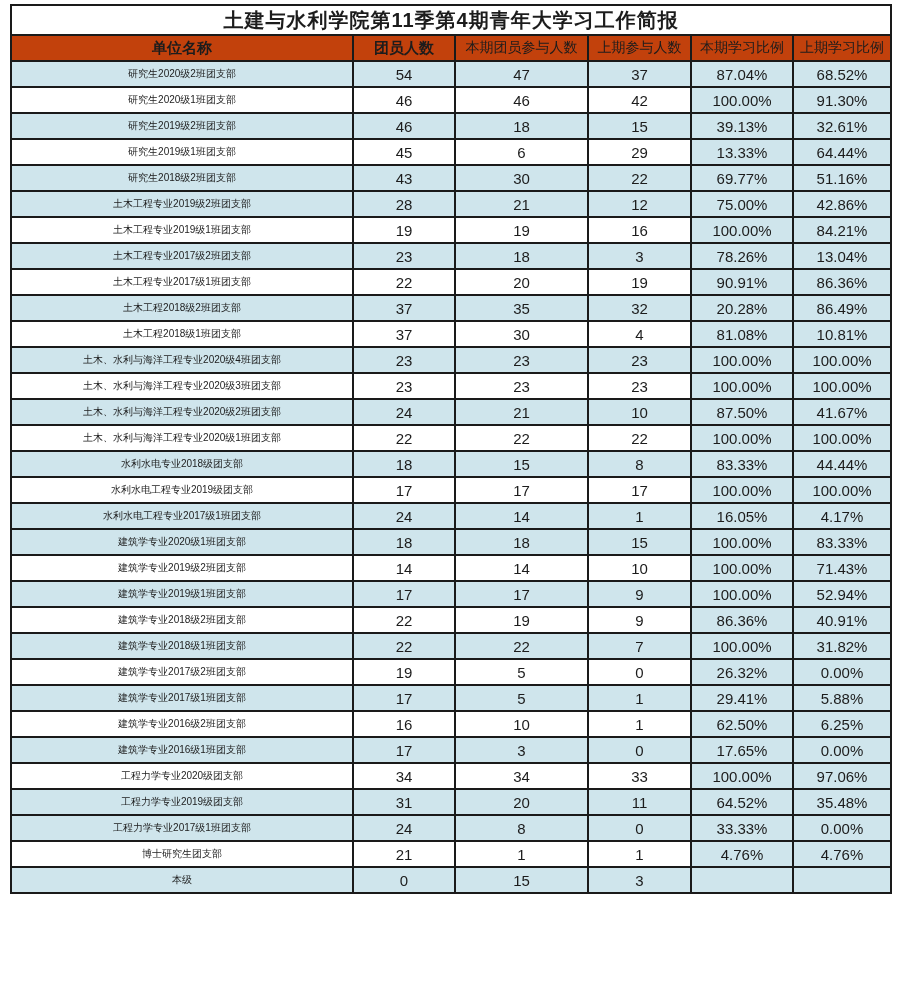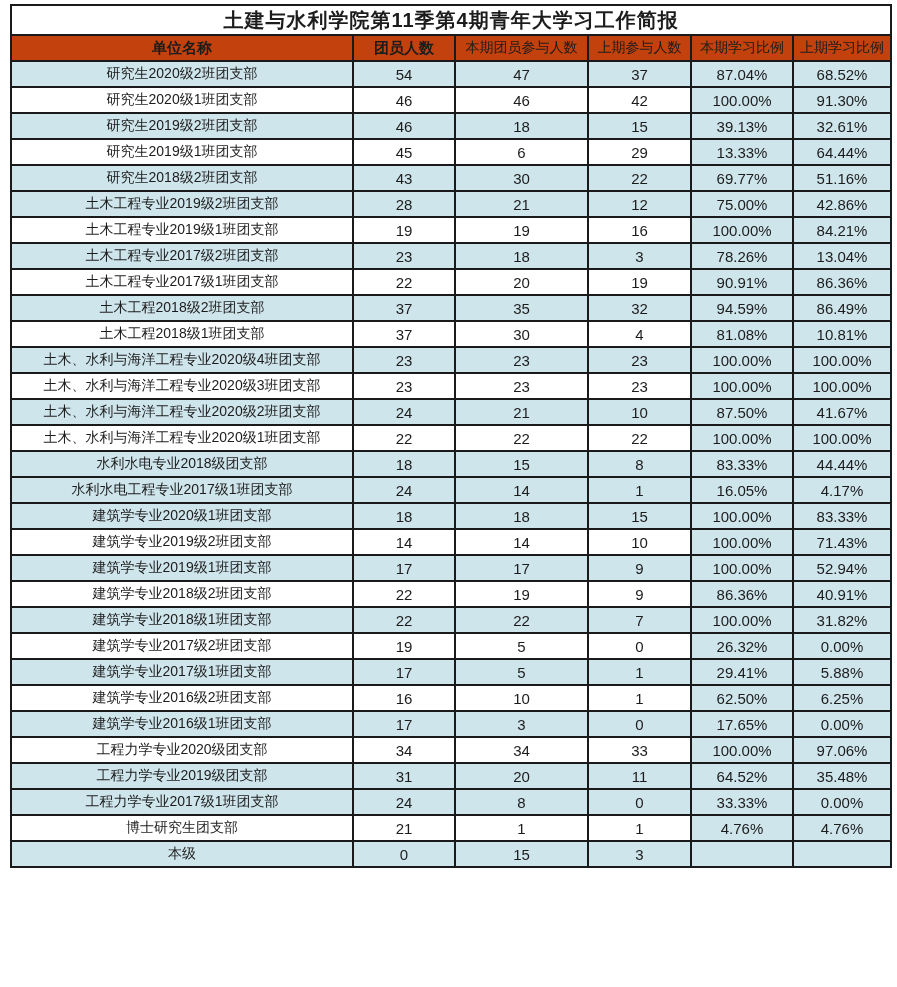--- a/index.html
+++ b/index.html
@@ -47,21 +47,21 @@
   tr.header-row th.th-normal {
     font-weight: normal;
     font-size: 14px;
   }
   tbody td {
     height: 24px;
     font-size: 15px;
     background: #ffffff;
   }
   tbody td.unit {
-    font-size: 14px;
+    font-size: 10px;
   }
   tbody tr.alt td {
     background: #cfe5ec;
   }
   tbody td.ratio {
     background: #cfe5ec;
   }
 </style>
 </head>
 <body>
@@ -160,21 +160,21 @@
           <td>20</td>
           <td>19</td>
           <td class="ratio">90.91%</td>
           <td class="ratio">86.36%</td>
         </tr>
         <tr class="alt">
           <td class="unit">土木工程2018级2班团支部</td>
           <td>37</td>
           <td>35</td>
           <td>32</td>
-          <td class="ratio">94.59%</td>
+          <td class="ratio">20.28%</td>
           <td class="ratio">86.49%</td>
         </tr>
         <tr>
           <td class="unit">土木工程2018级1班团支部</td>
           <td>37</td>
           <td>30</td>
           <td>4</td>
           <td class="ratio">81.08%</td>
           <td class="ratio">10.81%</td>
         </tr>
@@ -211,20 +211,28 @@
           <td class="ratio">100.00%</td>
         </tr>
         <tr class="alt">
           <td class="unit">水利水电专业2018级团支部</td>
           <td>18</td>
           <td>15</td>
           <td>8</td>
           <td class="ratio">83.33%</td>
           <td class="ratio">44.44%</td>
         </tr>
+        <tr>
+          <td class="unit">水利水电工程专业2019级团支部</td>
+          <td>17</td>
+          <td>17</td>
+          <td>17</td>
+          <td class="ratio">100.00%</td>
+          <td class="ratio">100.00%</td>
+        </tr>
         <tr class="alt">
           <td class="unit">水利水电工程专业2017级1班团支部</td>
           <td>24</td>
           <td>14</td>
           <td>1</td>
           <td class="ratio">16.05%</td>
           <td class="ratio">4.17%</td>
         </tr>
         <tr class="alt">
           <td class="unit">建筑学专业2020级1班团支部</td>

